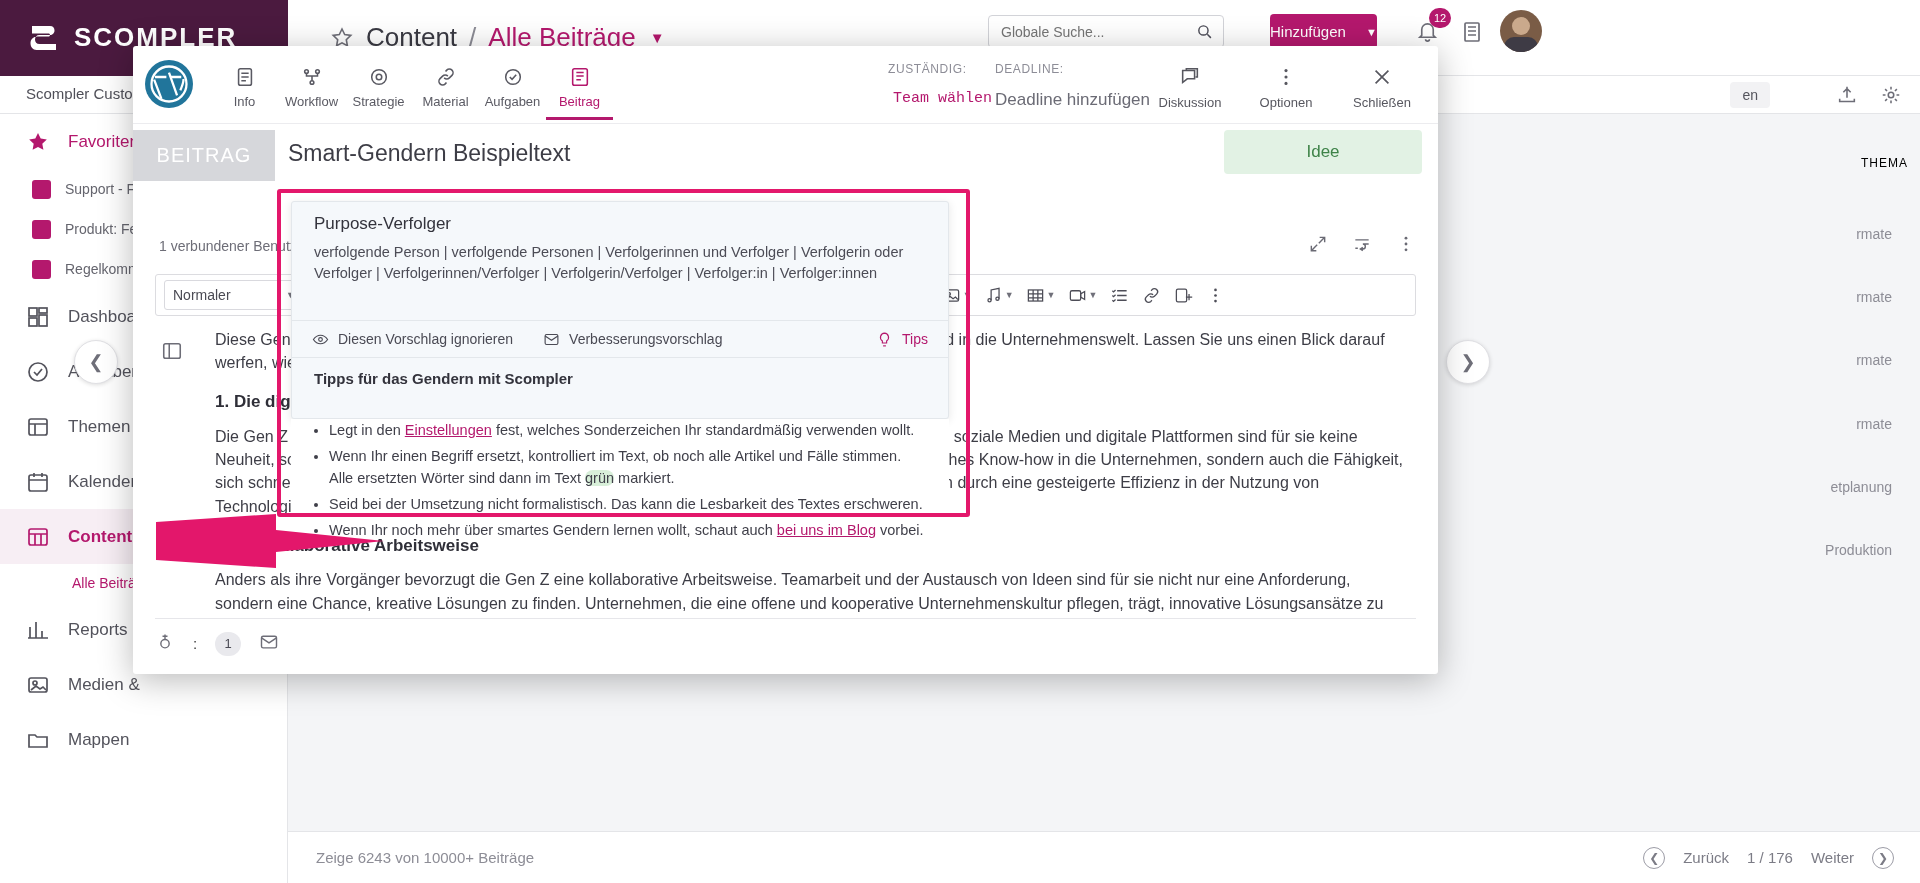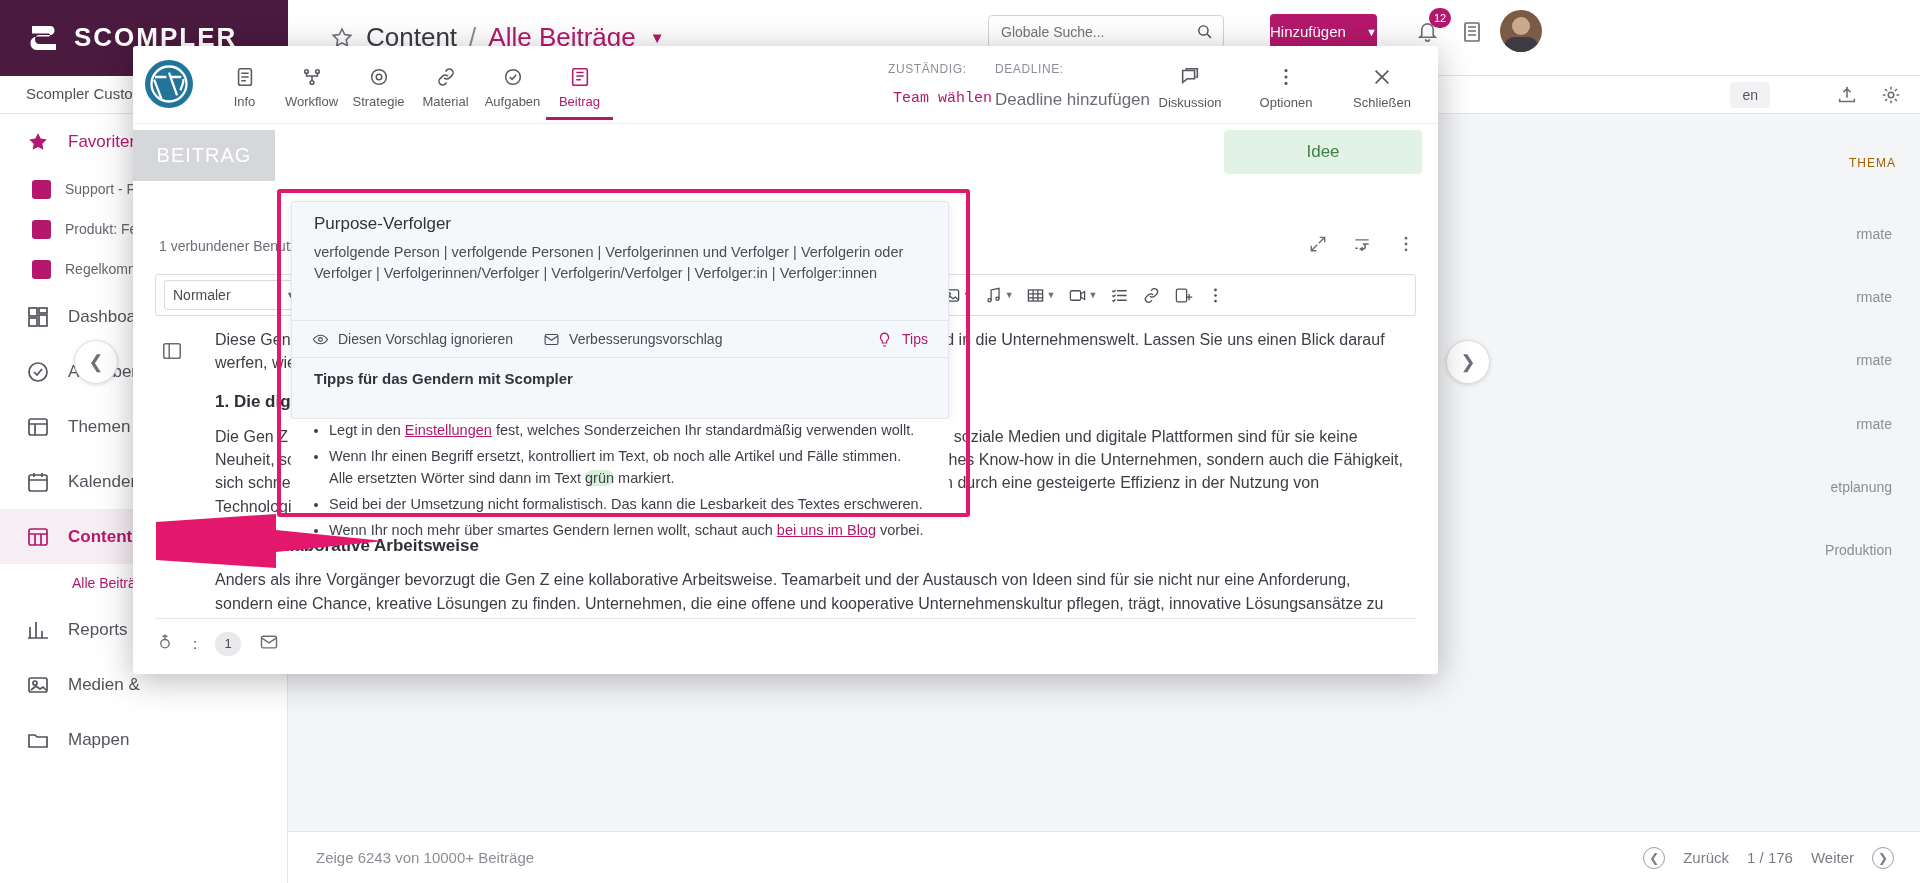--- a/index.html
+++ b/index.html
@@ -106,21 +106,21 @@
   .side-child { padding-left:72px; font-size:14px; height:38px; display:flex; align-items:center; color:#b4186d;}
   .side-bottom {
     position:absolute; bottom:0; left:0; width:288px; height:58px;
     border-top:1px solid #e9e9ec; display:flex; align-items:center;
     gap:16px; padding-left:26px; font-size:15px; color:#54545d;
   }
   .side-bottom svg { width:24px; height:24px; }
 
   
   .rail { position:absolute; top:134px; right:0; width:440px; bottom:52px; }
-  .rail-head { position:absolute; right:24px; top:22px; font-size:12px; color:#a16207; letter-spacing:1px; }
+  .rail-head { position:absolute; right:12px; top:22px; font-size:12px; color:#000000; letter-spacing:1px; }
   .rail-row { position:absolute; right:28px; font-size:14px; color:#8d8d96; }
 
   
   .bottombar {
     position:absolute; bottom:0; left:288px; right:0; height:52px;
     background:#ffffff; border-top:1px solid #e4e5e8;
     display:flex; align-items:center;
   }
   .bb-text { margin-left:28px; color:#8d8d96; font-size:15px; }
   .bb-right { margin-left:auto; display:flex; align-items:center; gap:18px; margin-right:26px; color:#7c7c86; font-size:15px; }
@@ -525,20 +525,21 @@
         <svg viewBox="0 0 24 24" fill="none" stroke="currentColor" stroke-width="1.8">
             <path d="M5 5l14 14M19 5L5 19"></path>
           </svg>
         <span>Schließen</span>
       </div>
     </div>
   </div>
 
   <div class="beitrag-bar">
     <div class="beitrag-tag">BEITRAG</div>
+    <div class="beitrag-title">Smart-Gendern Beispieltext</div>
     <div class="idee-pill">Idee</div>
   </div>
 
   <div class="connect-line">1 verbundener Benutzer(sich)</div>
   <div class="connect-av">🧑</div>
 
   <div class="editor-icons-right">
     <span>
       <svg viewBox="0 0 24 24" fill="none" stroke="currentColor" stroke-width="1.7">
           <path d="M14 4h6v6M20 4l-7 7M10 20H4v-6M4 20l7-7"></path>

